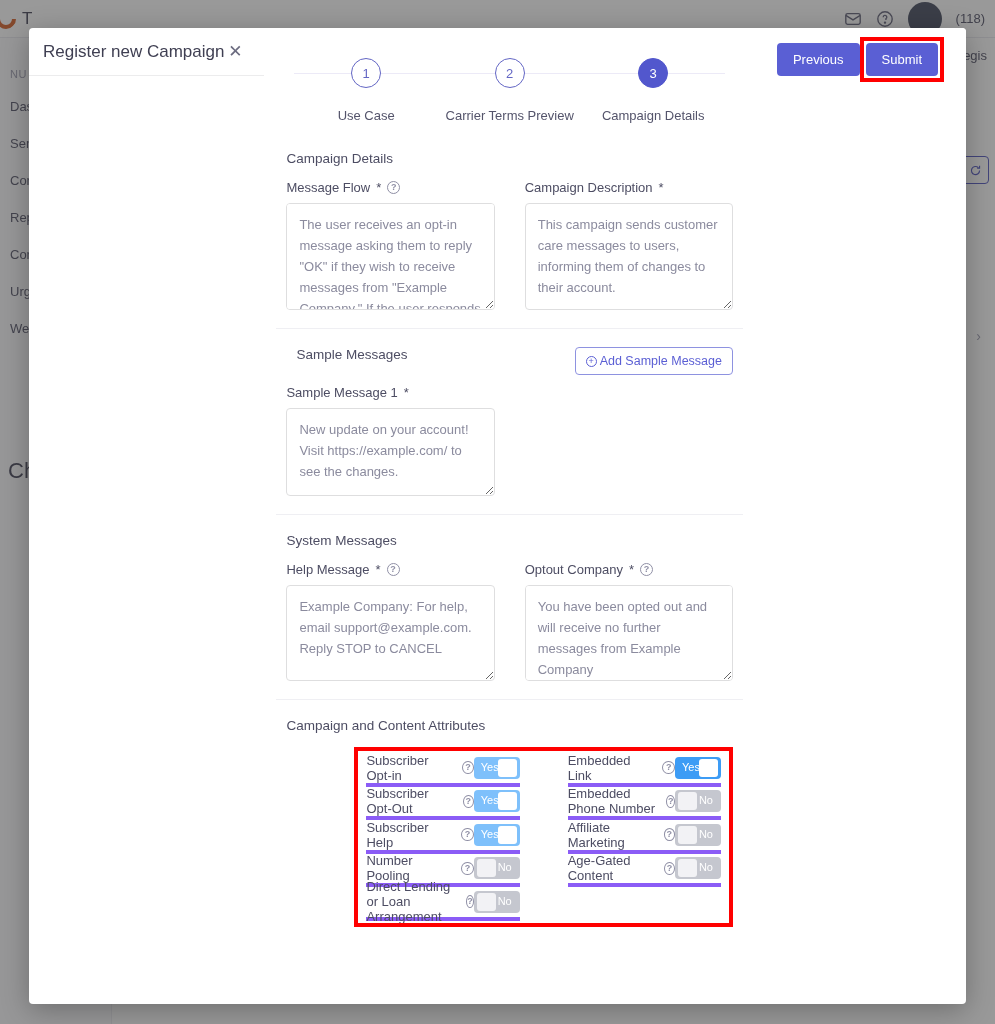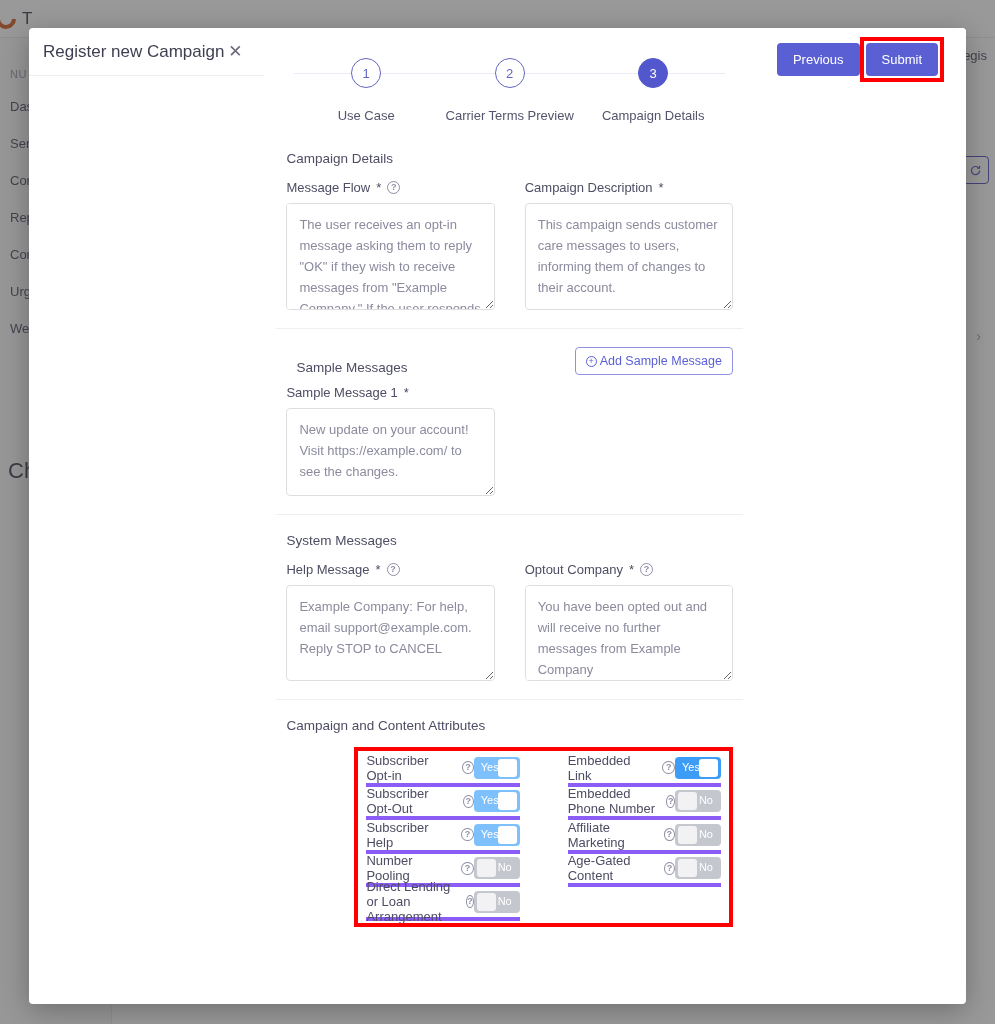--- a/index.html
+++ b/index.html
@@ -156,21 +156,21 @@
     resize: vertical;
     background: #fff;
     outline: none;
   }
   textarea.box::placeholder { color: #8b8b9e; }
   .h-tall { height: 107px; }
   .h-mid { height: 96px; }
   .h-sample { height: 88px; }
 
   .sample-head {
-    display: flex; align-items: flex-end; padding: 0 10px;
+    display: flex; align-items: flex-start; padding: 0 10px;
     margin: 18px 0 10px 0;
   }
   .add-sample-btn {
     margin-left: auto;
     border: 1px solid #8e92e0; color: #5b5fd4;
     background: #ffffff; border-radius: 4px;
     font-size: 12.5px; padding: 6px 10px;
     display: inline-flex; align-items: center; gap: 3px;
     cursor: pointer; font-family: "Liberation Sans", sans-serif;
   }
@@ -251,20 +251,37 @@
 </style>
 </head>
 <body>
 
 <div id="backdrop">
 
   <div class="bg-topbar">
     <div class="bg-logo">
       <div class="bg-logo-mark"></div>
       <span class="bg-logo-text">T</span>
+    </div>
+    <div class="bg-top-right">
+      <span class="bg-icon-sm">
+        <svg viewBox="0 0 20 20" width="18" height="18" fill="none" stroke="#5a5a72" stroke-width="1.5">
+          <rect x="2" y="4" width="16" height="12" rx="2"></rect>
+            <path d="M2 6l8 5 8-5"></path>
+        </svg>
+      </span>
+      <span class="bg-icon-sm">
+        <svg viewBox="0 0 20 20" width="18" height="18" fill="none" stroke="#5a5a72" stroke-width="1.5">
+          <circle cx="10" cy="10" r="8"></circle>
+            <path d="M8 8a2 2 0 113 1.7V11"></path>
+            <circle cx="10" cy="14" r="0.6" fill="#5a5a72"></circle>
+        </svg>
+      </span>
+      <span class="bg-avatar"></span>
+      <span class="bg-count">(118)</span>
     </div>
   </div>
 
   <div class="bg-sidebar">
     <div class="bg-menu-label">NU</div>
     <div class="bg-side-item">Das</div>
     <div class="bg-side-item">Sen</div>
     <div class="bg-side-item">Con</div>
     <div class="bg-side-item">Rep</div>
     <div class="bg-side-item">Con</div>

